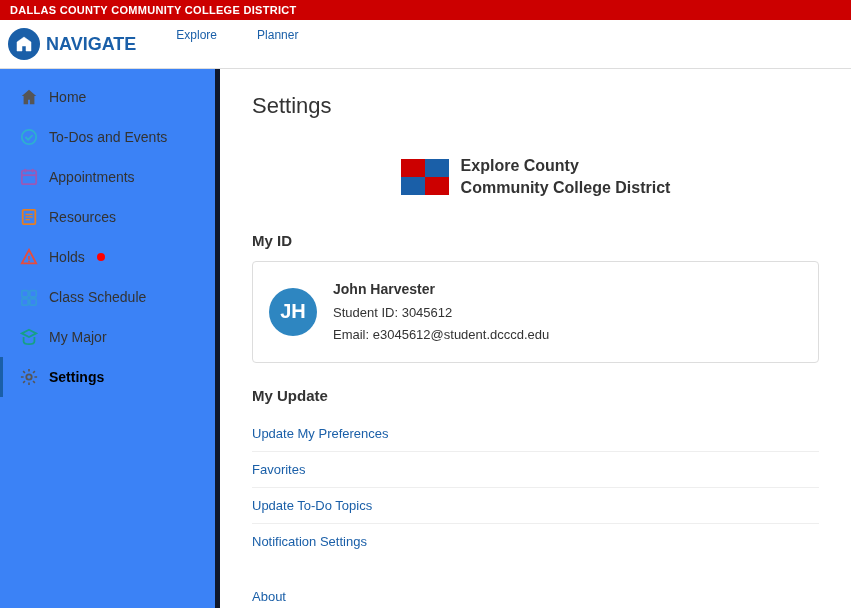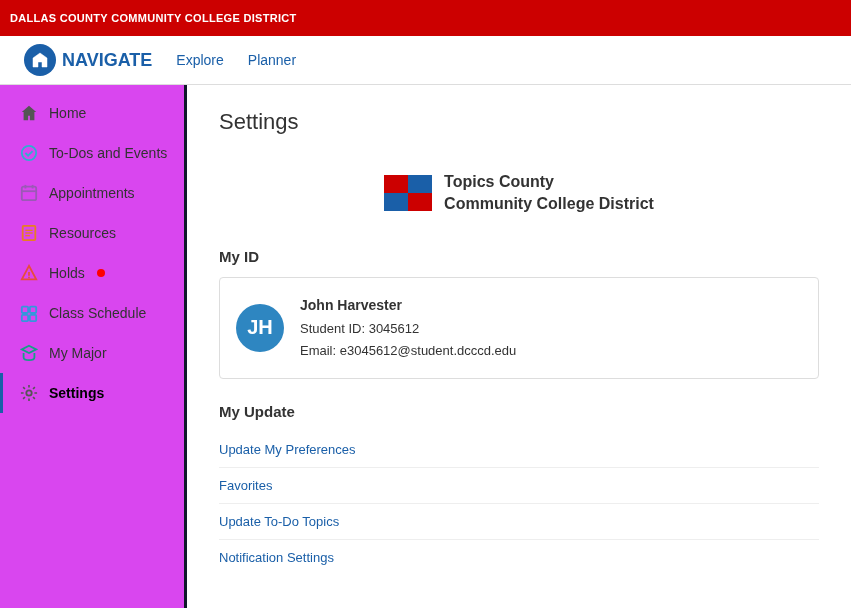--- a/index.html
+++ b/index.html
@@ -3,33 +3,32 @@
   <meta charset="utf-8">
   <style>
     * { margin: 0; padding: 0; box-sizing: border-box; }
     body { font-family: Arial, sans-serif; font-size: 14px; background: #fff; width: 851px; height: 608px; overflow: hidden; display: flex; flex-direction: column; }
 
     
     .top-banner {
       background: #cc0000;
       color: white;
       font-size: 11px;
-      padding: 12px 10px;
+      padding: 4px 10px;
       font-weight: bold;
       letter-spacing: 0.3px;
     }
 
     
     .header {
       background: #fff;
       border-bottom: 1px solid #ddd;
       display: flex;
-      align-items: center;
-      padding: 8px 24px;
-      gap: 24px;
+      padding: 8px 8px;
+      gap: 11px;
     }
     .logo-area {
       display: flex;
       align-items: center;
       gap: 6px;
       font-weight: bold;
       font-size: 18px;
       color: #1a5fa8;
     }
     .logo-circle {
@@ -38,41 +37,42 @@
       background: #1a5fa8;
       border-radius: 50%;
       display: flex;
       align-items: center;
       justify-content: center;
       color: white;
       font-size: 14px;
     }
     .nav-link {
       color: #1a5fa8;
-      font-size: 14px;
+      font-size: 12px;
       cursor: pointer;
       text-decoration: none;
+      margin-left: 29px;
     }
     .nav-link.active {
       color: #1a5fa8;
       font-weight: normal;
     }
 
     
     .main-layout {
       display: flex;
       flex: 1;
       overflow: hidden;
     }
 
     
     .sidebar {
-      width: 187px;
-      background: #d946ef;
-      border-right: 3px solid #0f172a;
+      width: 220px;
+      background: #3b82f6;
+      border-right: 5px solid #0f172a;
       padding-top: 8px;
       flex-shrink: 0;
     }
     .sidebar-item {
       display: flex;
       align-items: center;
       gap: 10px;
       padding: 10px 16px;
       cursor: pointer;
       color: #333;
@@ -331,21 +331,21 @@
         <div class="flag-top">
           <div class="flag-red"></div>
           <div class="flag-blue"></div>
         </div>
         <div class="flag-bottom">
           <div class="flag-blue"></div>
           <div class="flag-red"></div>
         </div>
       </div>
       <div class="college-name">
-        <div>Topics County</div>
+        <div>Explore County</div>
         <div>Community College District</div>
       </div>
     </div>
 
     <div class="section-heading">My ID</div>
     <div class="id-card">
       <div class="avatar-circle">JH</div>
       <div class="id-info">
         <div class="id-name">John Harvester</div>
         <div>Student ID: 3045612</div>

